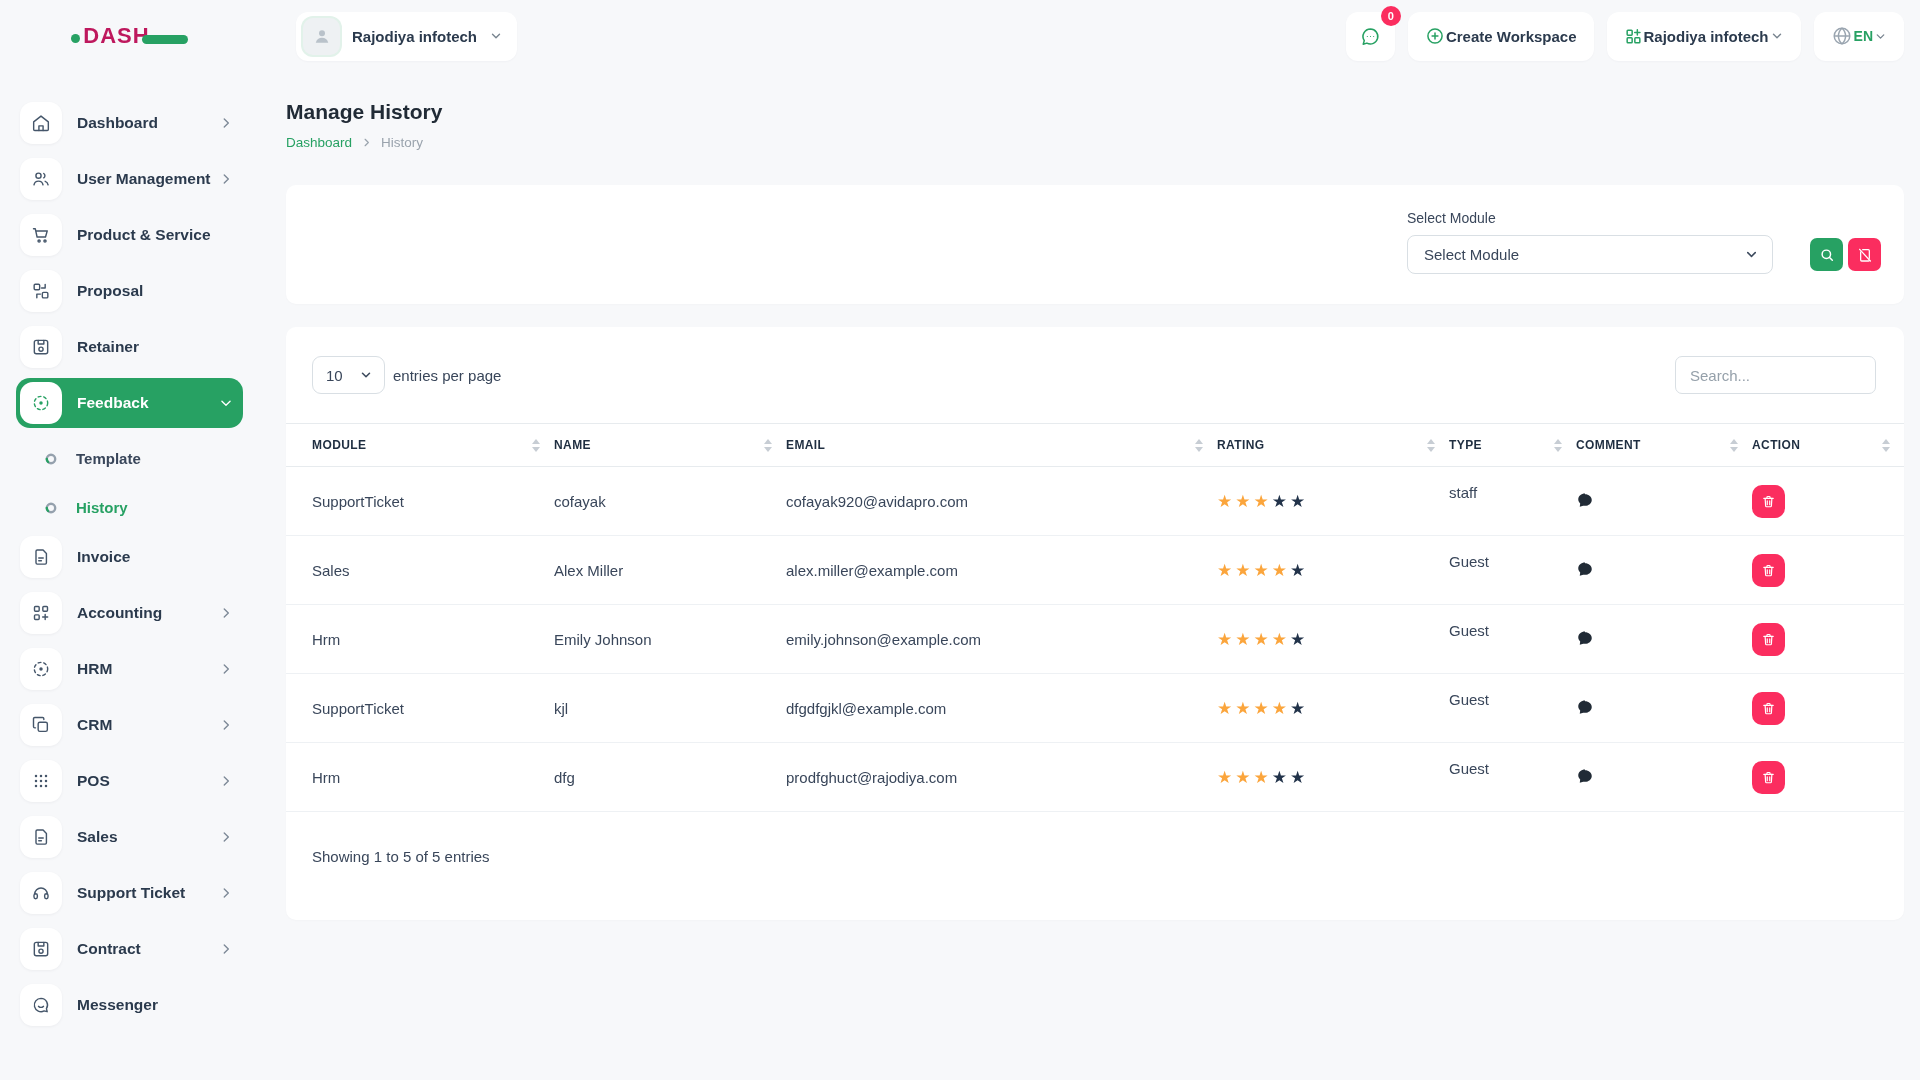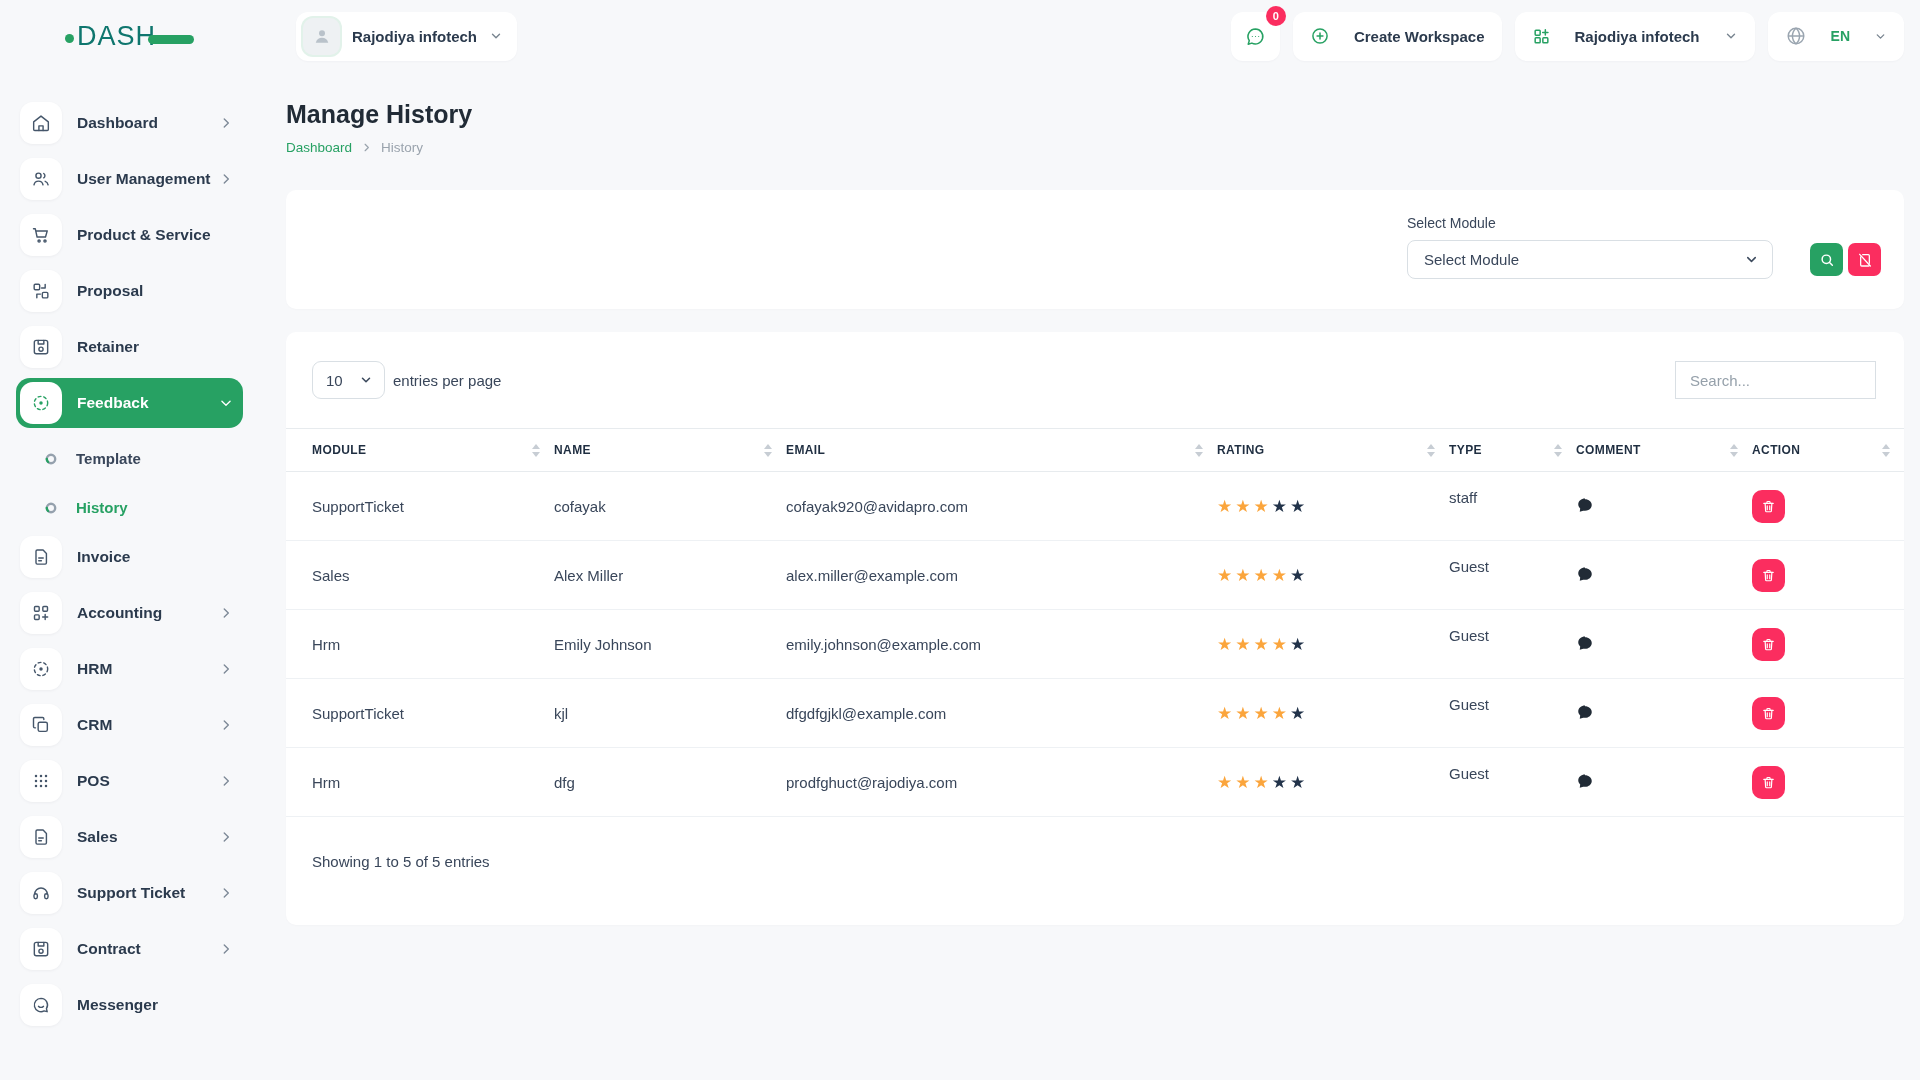--- a/index.html
+++ b/index.html
@@ -9,21 +9,21 @@
     background:#f7f8fa;
     overflow:hidden;
     color:#39465a;
   }
   svg { display:block; }
 
   
   .topbar { height:72px; display:flex; align-items:center; }
   .logo-wrap { width:259px; display:flex; align-items:center; justify-content:center; cursor:pointer; }
   .logo-dot { width:9px; height:9px; border-radius:50%; background:#27a163; margin-right:3px; margin-top:4px; }
-  .logo-text { font-size:27px; font-weight:400; letter-spacing:1px; color:#0f766e; }
+  .logo-text { font-size:22px; font-weight:700; letter-spacing:1px; color:#be185d; }
   .logo-dash { width:46px; height:9px; border-radius:5px; background:#27a163; margin-left:-8px; margin-top:6px; }
 
   .pill, .icon-btn {
     background:#fff; border:none; border-radius:12px; height:49px;
     display:flex; align-items:center; cursor:pointer;
     font-family:"Liberation Sans", sans-serif;
     box-shadow:0 1px 2px rgba(31,46,65,.03);
   }
   .workspace-pill { margin-left:37px; padding:0 14px 0 7px; gap:12px; }
   .avatar {
@@ -34,21 +34,21 @@
   .pill-label { font-size:15px; font-weight:600; color:#2b3a4d; }
   .chev { color:#78848f; }
 
   .top-right { margin-left:auto; margin-right:16px; display:flex; align-items:center; gap:13px; }
   .icon-btn { width:49px; justify-content:center; position:relative; }
   .badge {
     position:absolute; top:-6px; right:-6px; min-width:20px; height:20px; border-radius:50%;
     background:#fb2d5f; color:#fff; font-size:11px; font-weight:700;
     display:flex; align-items:center; justify-content:center;
   }
-  .pill-btn { padding:0 17px; gap:24px;align-items:center; }
+  .pill-btn { padding:0 17px; gap:1px;align-items:center; }
 
   
   .sidebar { position:fixed; top:72px; left:0; bottom:0; width:259px; padding:26px 16px 0 16px; overflow:hidden; }
   .nav-item { display:flex; align-items:center; height:50px; margin-bottom:6px; border-radius:14px; padding:0 10px 0 4px; cursor:pointer; }
   .nav-icon-box {
     width:42px; height:42px; background:#fff; border-radius:13px; flex:none;
     display:flex; align-items:center; justify-content:center; color:#45566a;
     box-shadow:0 1px 3px rgba(31,46,65,.05);
   }
   .nav-label { margin-left:15px; font-size:15.5px; font-weight:600; color:#2b3a4d; flex:1; white-space:nowrap; }
@@ -58,21 +58,21 @@
   .nav-item.active .nav-label { color:#fff; font-weight:700; }
   .nav-item.active .nav-chevron { color:#fff; transform:rotate(90deg); }
 
   .nav-sub { display:flex; align-items:center; height:49px; padding-left:29px; cursor:pointer; }
   .sub-bullet { margin-right:19px; display:flex; }
   .sub-label { font-size:15px; font-weight:600; color:#39465a; }
   .nav-sub.active .sub-label { color:#27a163; font-weight:700; }
 
   
   .main { margin-left:259px; padding:28px 16px 0 27px; }
-  .page-title { font-size:25px; font-weight:700; color:#212b36; }
+  .page-title { font-size:21px; font-weight:700; color:#212b36; }
   .breadcrumb { margin-top:11px; display:flex; align-items:center; gap:9px; font-size:13.5px; }
   .breadcrumb a { color:#27a163; text-decoration:none; cursor:pointer; }
   .crumb-sep { color:#9aa3ad; display:flex; }
   .crumb-current { color:#9aa3ad; }
 
   .card { background:#fff; border-radius:10px; box-shadow:0 1px 2px rgba(16,24,40,.02); }
 
   .filter-card { margin-top:35px; height:119px; position:relative; }
   .filter-right { position:absolute; top:25px; right:23px; display:flex; align-items:flex-end; gap:37px; }
   .filter-field label { display:block; font-size:14px; color:#39465a; margin-bottom:9px; }
@@ -86,21 +86,21 @@
   .sq-btn { width:33px; height:33px; border-radius:7px; border:none; display:flex; align-items:center; justify-content:center; color:#fff; cursor:pointer; }
   .sq-btn.green { background:#27a163; }
   .sq-btn.pink  { background:#fb2d5f; }
 
   .table-card { margin-top:23px; height:593px; }
   .table-controls { display:flex; align-items:center; justify-content:space-between; padding:29px 28px 0 26px; }
   .controls-left { display:flex; align-items:center; gap:8px; }
   .select.small { width:73px; height:38px; padding:0 13px; border-radius:9px; }
   .entries-label { font-size:15px; color:#39465a; }
   .search-input {
-    width:201px; height:38px; border:1px solid #d9dfe4; border-radius:0; padding:0 14px;
+    width:201px; height:38px; border:1px solid #d9dfe4; border-radius:7px; padding:0 14px;
     font-size:15px; color:#39465a; outline:none; font-family:"Liberation Sans", sans-serif;
   }
   .search-input::placeholder { color:#95a0aa; }
 
   table { width:100%; border-collapse:collapse; margin-top:29px; table-layout:fixed; }
   thead th { height:43px; border-top:1px solid #e7ebee; border-bottom:1px solid #e7ebee; text-align:left; cursor:pointer; }
   .th-inner { display:flex; align-items:center; justify-content:space-between; padding-right:14px; }
   .th-label { font-size:12px; letter-spacing:.4px; color:#1f2e41; font-weight:700; }
   th:nth-child(1), td:nth-child(1) { width:268px; padding-left:26px;margin-top:32px; }
   th:nth-child(2), td:nth-child(2) { width:232px; }

